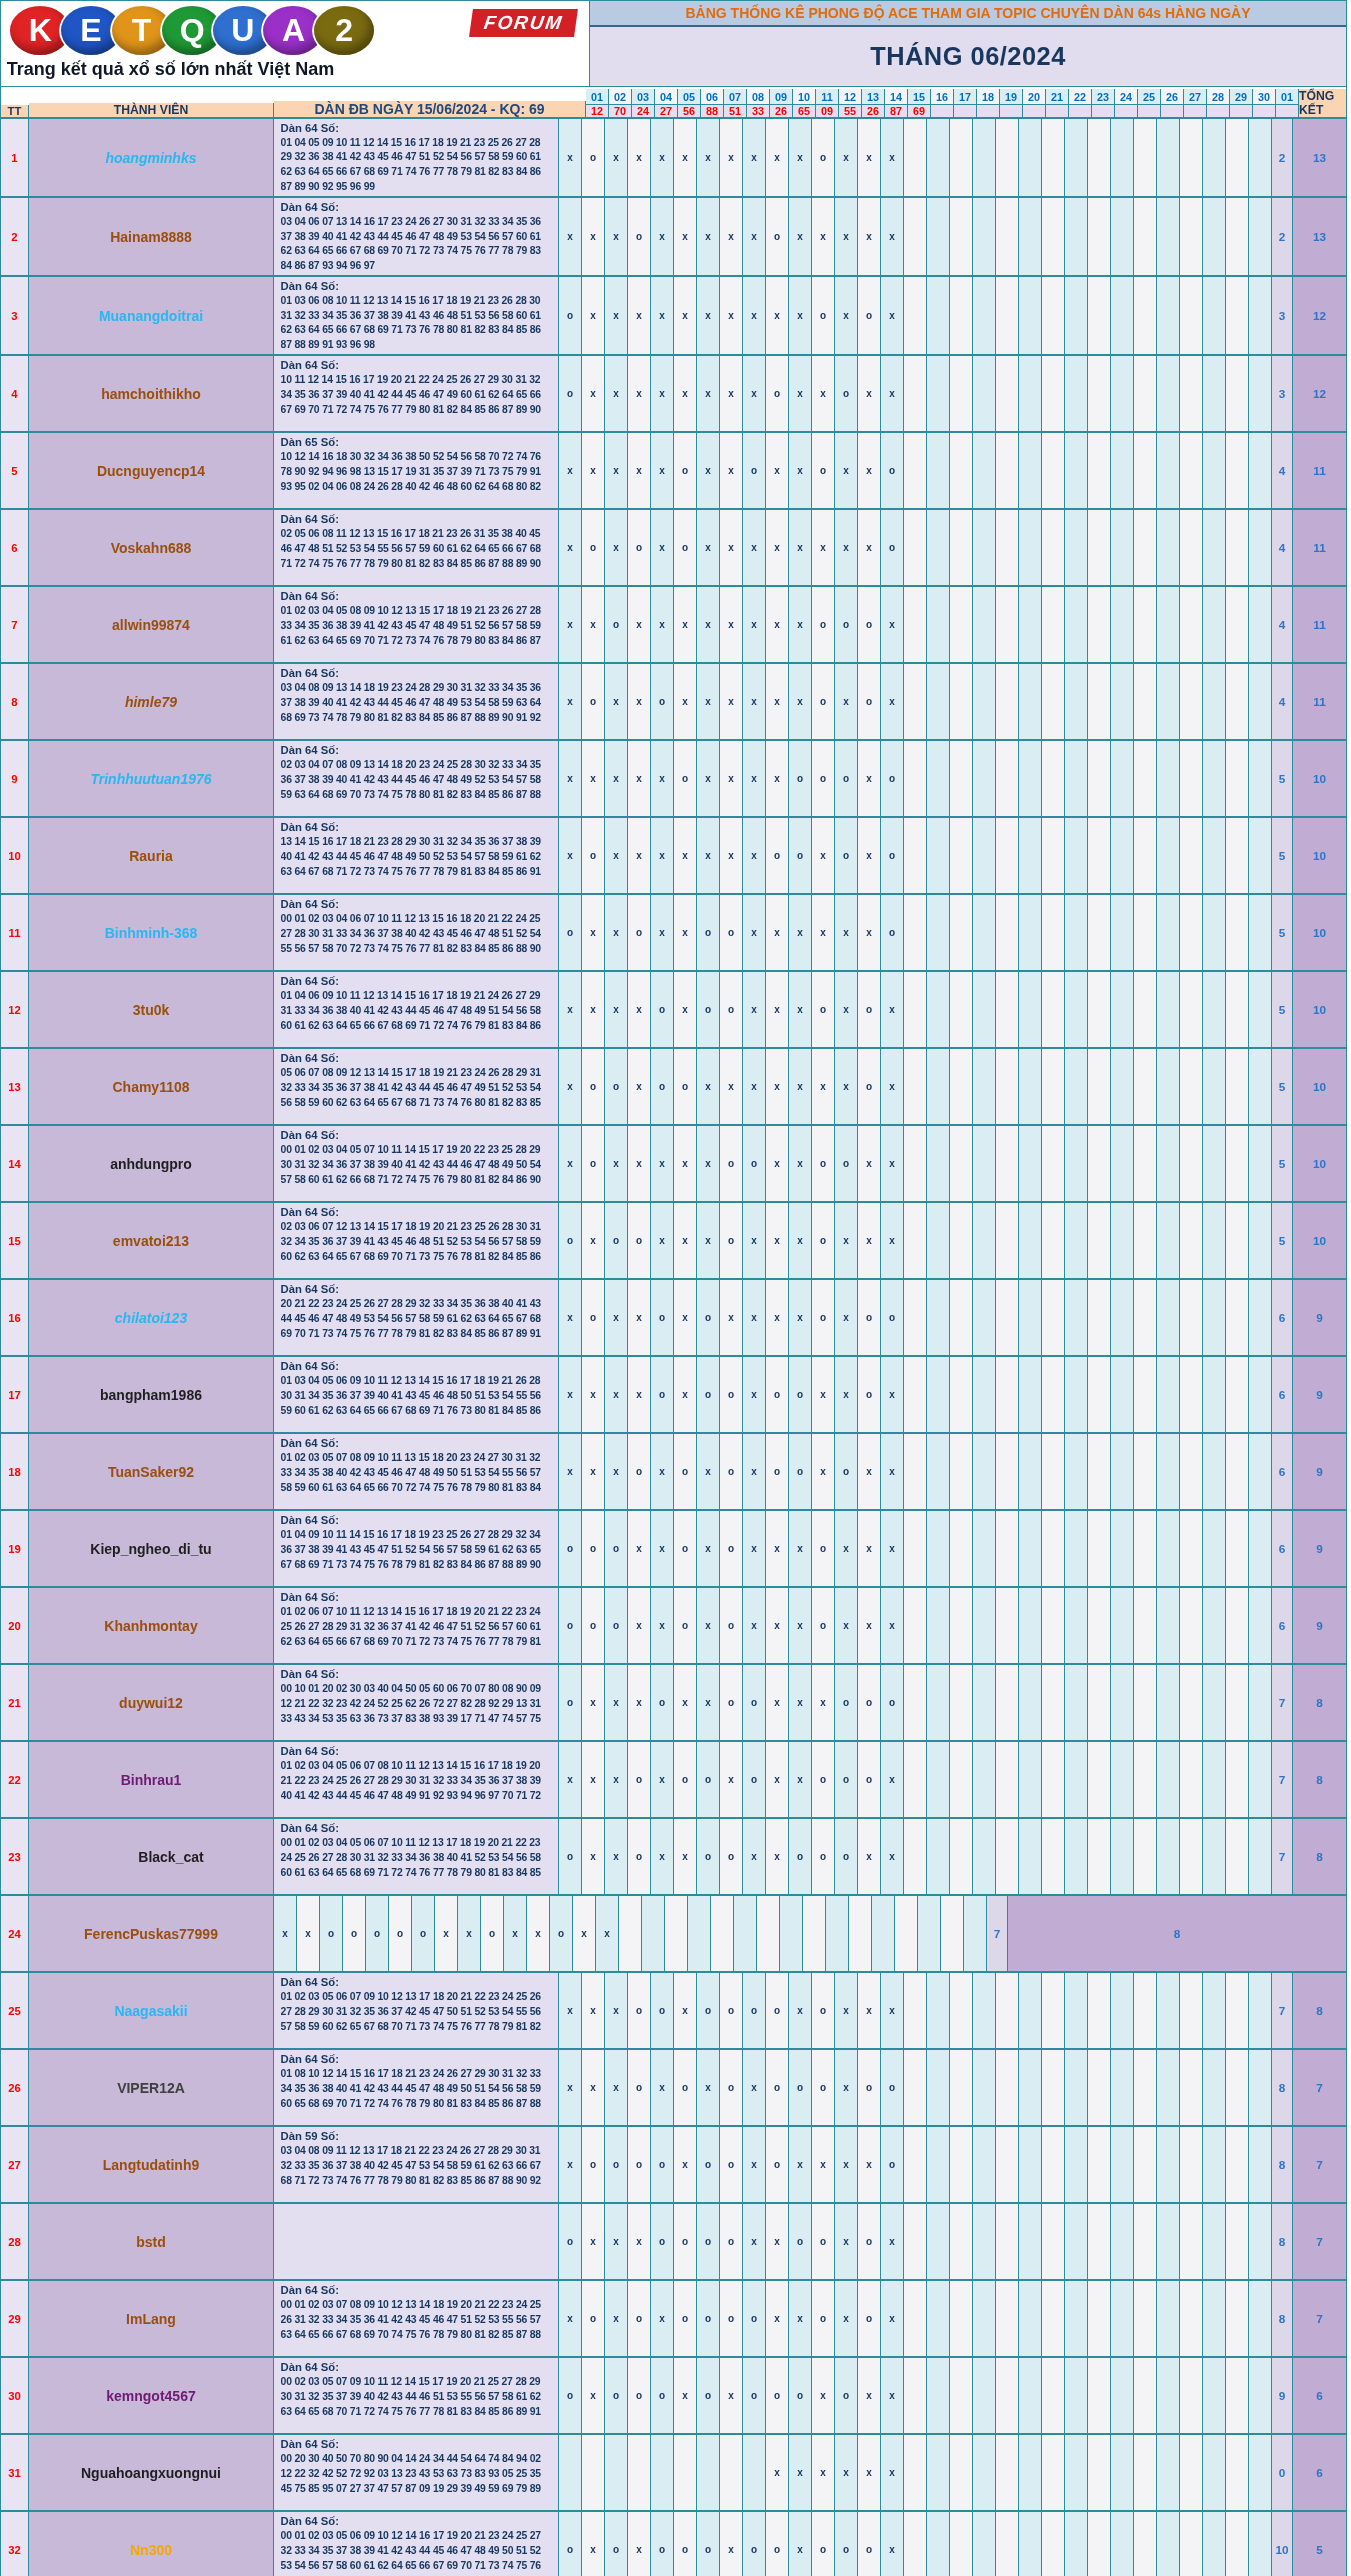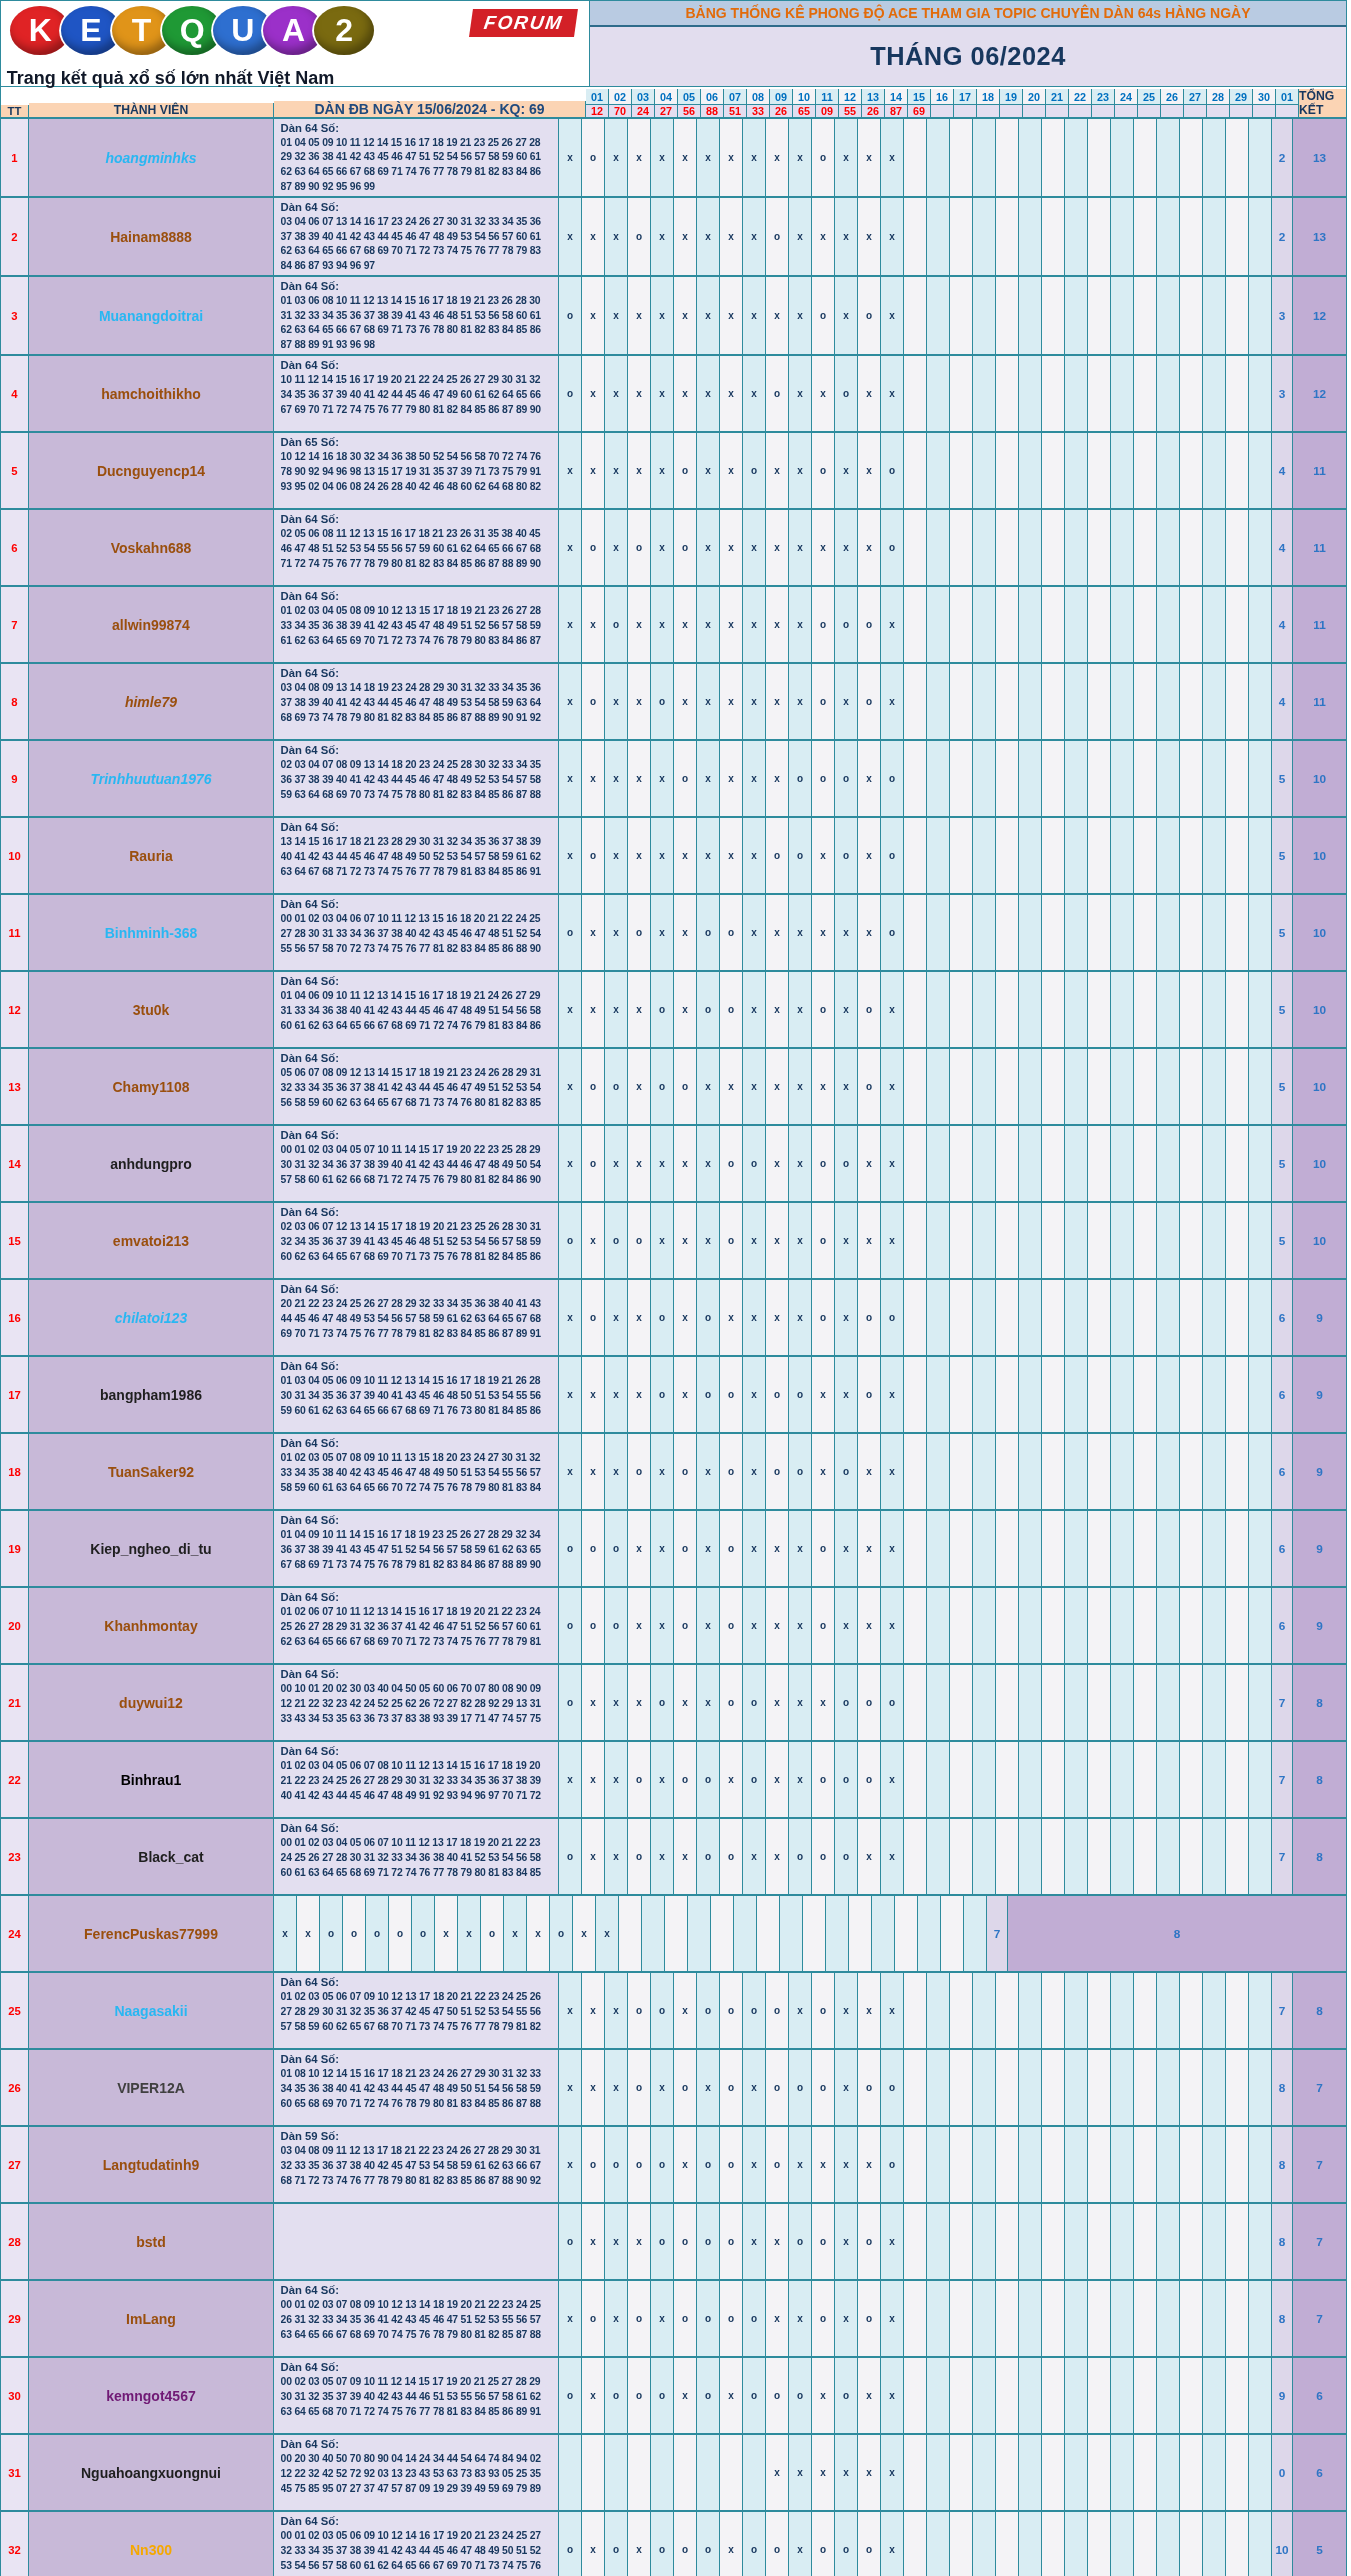--- a/index.html
+++ b/index.html
@@ -9,21 +9,21 @@
 
   
   .topband{display:flex;height:85px;}
   .logo-cell{width:589px;background:#ffffff;border-right:1.9px solid #2e8b9d;position:relative;padding:1.9px 3.8px;}
   .logo-letters{display:flex;align-items:center;margin-top:2.8px;margin-left:5.6px;}
   .logo-letter{width:60px;height:49px;border-radius:50%;display:flex;align-items:center;justify-content:center;
     color:#fff;font-weight:bold;font-size:32px;margin-left:-9.4px;box-shadow:inset -3.8px -5.6px 9.4px rgba(0,0,0,.35), 0 0 0 1.9px #fff;}
   .logo-letter:first-child{margin-left:0;}
   .forum-badge{position:absolute;top:7.5px;right:13px;background:#d32027;color:#fff;font-style:italic;font-weight:bold;
     font-size:19px;padding:2.8px 13px;transform:skewX(-8deg);letter-spacing:1.9px;}
-  .tagline{font-size:18px;color:#101828;font-weight:bold;margin-top:13px;margin-left:1.9px;white-space:nowrap;}
+  .tagline{font-size:18px;color:#101828;font-weight:bold;margin-top:4px;margin-left:1.9px;white-space:nowrap;}
 
   .head-right{flex:1;display:flex;flex-direction:column;}
   .main-title{height:26px;background:#b9cbe2;border-bottom:2.8px solid #2e6b8a;color:#e26b0a;
     font-weight:bold;font-size:14px;display:flex;align-items:center;justify-content:center;}
   .month-title{flex:1;background:#e2ddee;color:#17375e;font-weight:bold;font-size:25.4px;
     display:flex;align-items:center;justify-content:center;letter-spacing:0.5px;}
 
   
   .colhead{display:flex;height:31px;border-top:1.9px solid #2e8b9d;align-items:flex-end;}
   .ph{background:#fbd4b4;color:#17375e;font-weight:bold;display:flex;align-items:center;justify-content:center;}
@@ -1204,21 +1204,21 @@
           <div class="dcell bgB"></div>
           <div class="dcell bgA"></div>
           <div class="dcell bgB"></div>
         </div>
         <div class="c-to">7</div>
         <div class="c-tx">8</div>
       </div>
       <div class="trow">
         <div class="c-tt">22</div>
         <div class="c-mem">
-          <div class="mem-name" style="color: #000000;">Binhrau1</div>
+          <div class="mem-name" style="color: #701a75;">Binhrau1</div>
         </div>
         <div class="c-dan">
           <div class="dan-label">Dàn 64 Số:</div>
           <div class="dan-line">01 02 03 04 05 06 07 08 10 11 12 13 14 15 16 17 18 19 20</div>
           <div class="dan-line">21 22 23 24 25 26 27 28 29 30 31 32 33 34 35 36 37 38 39</div>
           <div class="dan-line">40 41 42 43 44 45 46 47 48 49 91 92 93 94 96 97 70 71 72</div>
         </div>
         <div class="c-days">
           <div class="dcell bgB">x</div>
           <div class="dcell bgA">x</div>

